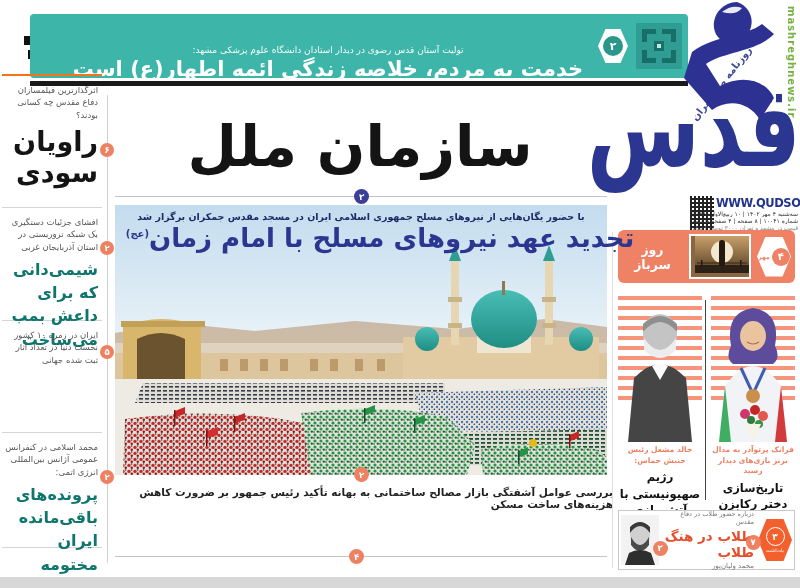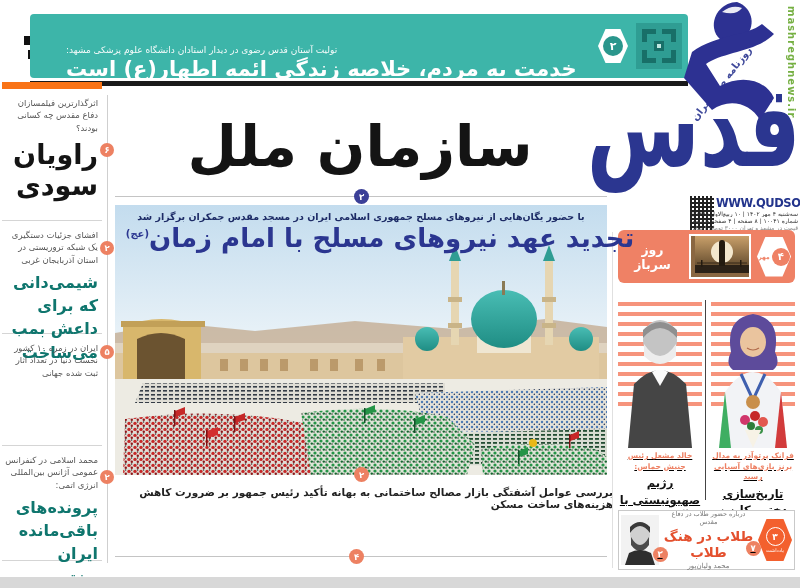--- a/index.html
+++ b/index.html
@@ -11,21 +11,21 @@
   
   .banner{left:30px;top:14px;width:658px;height:64px;background:#3db5a9;border-radius:4px;
     display:flex;align-items:center;gap:8px;padding:0 6px;box-sizing:border-box;}
   .kufic{width:46px;height:46px;background:#2a968c;flex:0 0 auto;position:relative;border-radius:2px;}
   .kufic svg{display:block;}
   .banner-hex{width:30px;height:34px;background:#ffffff;flex:0 0 auto;
     clip-path:polygon(25% 0,75% 0,100% 50%,75% 100%,25% 100%,0 50%);
     display:flex;align-items:center;justify-content:center;}
   .banner-hex .circ{width:20px;height:20px;border-radius:50%;background:#2a968c;color:#fff;
     font-size:11px;font-weight:bold;display:flex;align-items:center;justify-content:center;}
-  .banner-text{flex:1;text-align:left;color:#fff;padding-left:30px;margin-top:34px;}
+  .banner-text{flex:1;text-align:center;color:#fff;padding-left:30px;margin-top:34px;}
   .banner-kicker{font-size:9px;opacity:.95;margin-bottom:2px;}
   .banner-headline{font-size:21px;font-weight:bold;letter-spacing:-.5px;}
   .pixel{position:absolute;background:#111;}
   .pixel.t{background:#3db5a9;}
   .blackbar{left:30px;top:81px;width:658px;height:5px;background:#1a1a1a;}
   
   .qods-logo{left:690px;top:58px;width:108px;height:132px;color:#2b3690;font-weight:bold;
     font-size:78px;line-height:120px;text-align:center;transform:scale(1.05,1.45);transform-origin:50% 30%;}
   .tagline{left:676px;top:78px;color:#2b3690;font-size:10px;font-weight:bold;
     transform:rotate(-52deg);white-space:nowrap;opacity:.9;}
@@ -55,57 +55,57 @@
   .photo-kicker{left:115px;top:211px;width:492px;text-align:center;font-size:9.5px;color:#1d2b66;
     font-weight:bold;z-index:3;}
   .photo-headline{left:115px;top:223px;width:530px;text-align:center;font-size:26px;font-weight:bold;
     color:#2b3690;z-index:3;letter-spacing:-1px;}
   .photo-headline sup{font-size:10px;}
   
   .housing-kicker{left:121px;top:486px;width:492px;text-align:right;font-size:10.5px;color:#222;font-weight:bold;}
   .housing-headline{left:115px;top:496px;width:492px;text-align:center;font-size:38px;font-weight:bold;
     color:#111;letter-spacing:-1px;line-height:56px;}
   
-  .leftcol{left:2px;top:82px;width:100px;border-top:7px solid #f97316;}
+  .leftcol{left:2px;top:74px;width:100px;border-top:2px solid #f97316;}
   .leftcol .item{padding:8px 4px 6px 2px;border-bottom:1px solid #d5d5d5;text-align:right;box-sizing:border-box;}
   .leftcol .k{font-size:8.5px;color:#555;line-height:1.45;margin-bottom:5px;}
   .leftcol .h-big{font-size:27px;font-weight:bold;color:#141414;line-height:1.15;letter-spacing:-1px;}
   .leftcol .h{font-size:16px;font-weight:bold;color:#0f766e;line-height:1.45;letter-spacing:-.5px;}
   .vrule{left:107px;top:95px;width:1px;height:468px;background:#cfcfcf;}
   .pd{left:100px;}
   
   .rrule{left:612px;top:232px;width:1px;height:336px;background:#e0e0e0;}
   .calband{left:618px;top:230px;width:177px;height:53px;background:#ef8165;border-radius:6px;
     display:flex;align-items:center;gap:6px;padding:0 4px;box-sizing:border-box;}
   .cal-hex{width:34px;height:40px;background:#fff;flex:0 0 auto;
     clip-path:polygon(25% 0,75% 0,100% 50%,75% 100%,25% 100%,0 50%);
     display:flex;flex-direction:row;align-items:center;justify-content:center;gap:2px;}
   .cal-hex .circ{width:18px;height:18px;border-radius:50%;background:#ef8165;color:#fff;font-size:10px;
     font-weight:bold;display:flex;align-items:center;justify-content:center;}
   .cal-hex .mon{font-size:6px;color:#ef8165;font-weight:bold;}
   .cal-thumb{width:58px;height:41px;border:2px solid #fff;flex:0 0 auto;overflow:hidden;background:#8a6742;}
   .cal-title{flex:1;text-align:center;color:#fff;font-size:12.5px;font-weight:bold;letter-spacing:2px;}
-  .card{top:300px;width:84px;text-decoration:underline;}
+  .card{top:294px;width:84px;}
   .card .stripes{height:108px;width:100%;position:absolute;top:2px;
     background:repeating-linear-gradient(#f6947c 0 4px,transparent 4px 10px);}
   .card .portrait{position:relative;height:148px;}
   .card .cap-k{font-size:7.5px;color:#ee8164;font-weight:bold;text-align:center;line-height:1.4;margin-top:3px;}
   .card .cap-h{font-size:11.5px;color:#111;font-weight:bold;text-align:center;line-height:1.45;margin-top:3px;}
   .card .dot{margin:5px auto 0;}
   .cards-div{left:705px;top:300px;width:1px;height:200px;background:#444;}
   
   .notebox{left:618px;top:510px;width:177px;height:60px;border:1px solid #c9c9c9;background:#fff;
     display:flex;align-items:center;gap:4px;padding:0 2px;box-sizing:border-box;}
   .note-hex{width:34px;height:42px;background:#f3602e;flex:0 0 auto;
     clip-path:polygon(25% 0,75% 0,100% 50%,75% 100%,25% 100%,0 50%);
     display:flex;flex-direction:column;align-items:center;justify-content:center;gap:1px;}
   .note-hex .circ{width:17px;height:17px;border-radius:50%;background:#f3602e;border:1.5px solid #fff;
     color:#fff;font-size:9px;font-weight:bold;display:flex;align-items:center;justify-content:center;}
   .note-hex .lbl{font-size:5px;color:#fff;}
-  .note-mid{flex:1;text-align:center;}
+  .note-mid{flex:1;}
   .note-k{font-size:6.5px;color:#777;}
   .note-t{font-size:13.5px;font-weight:bold;color:#e4502e;margin:2px 0;}
   .note-a{font-size:7px;color:#777;}
   .note-photo{width:38px;height:50px;flex:0 0 auto;overflow:hidden;background:#eee;}
   
   .bottomstrip{left:0;top:577px;width:800px;height:11px;background:#d8d8d8;}
 </style>
 </head>
 <body>
 
@@ -353,21 +353,21 @@
         <g>
           <circle cx="34" cy="120" r="5" fill="#d0366b"></circle>
             <circle cx="44" cy="116" r="5" fill="#c62828"></circle>
           <circle cx="52" cy="122" r="5" fill="#e2574e"></circle>
             <circle cx="40" cy="126" r="4" fill="#2f7d3a"></circle>
           <circle cx="48" cy="130" r="4" fill="#3a9148"></circle>
           <path d="M34 130 L42 148 L50 130 Z" fill="#f7f2e6"></path>
         </g>
       </svg>
     </div>
-    <div class="cap-k">فرانک پرتوآذر به مدال برنز بازی‌های آسیایی رسید</div>
+    <div class="cap-k">فرانک پرتوآذر به مدال برنز بازی‌های دیدار رسید</div>
     <div class="cap-h">تاریخ‌سازی دختر رکابزن ایران</div>
     <div class="pagedot orange dot" style="position:relative;">۷</div>
   </div>
   <div class="abs cards-div"></div>
 
   <div class="abs notebox">
     <div class="note-hex">
       <div class="circ">۳</div>
       <div class="lbl">یادداشت</div>
     </div>

